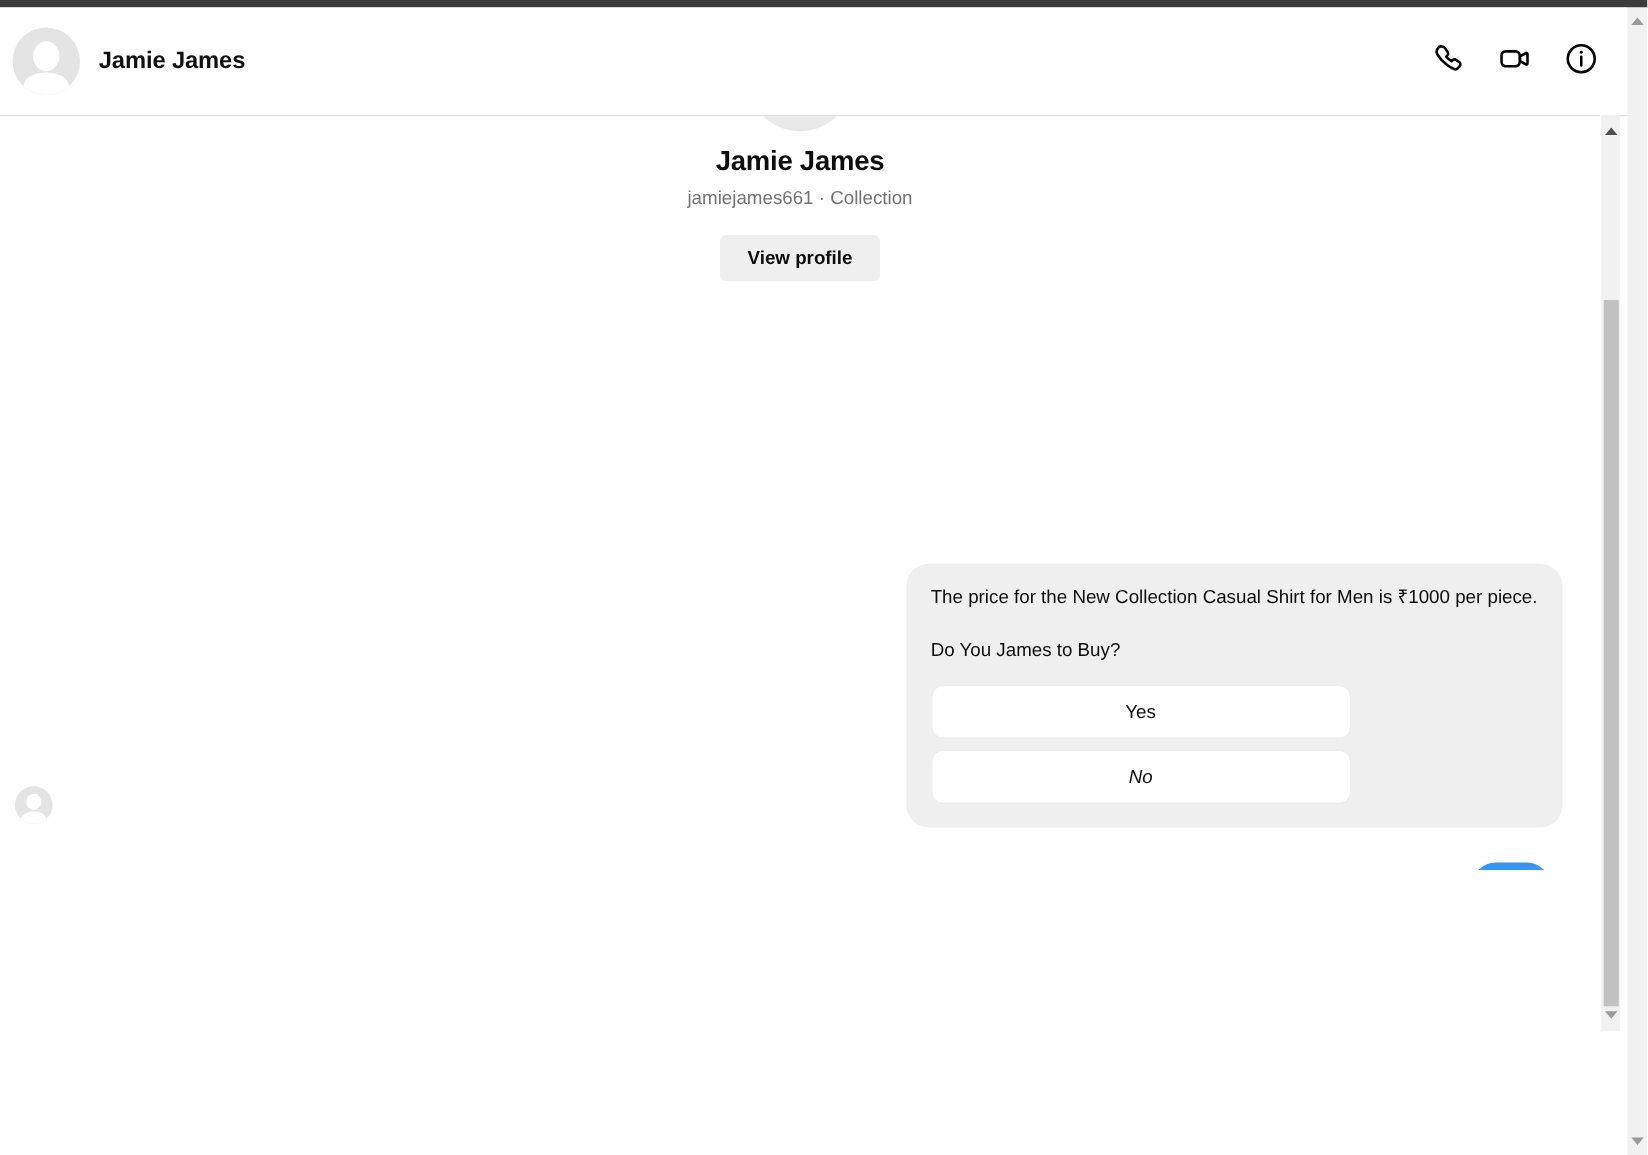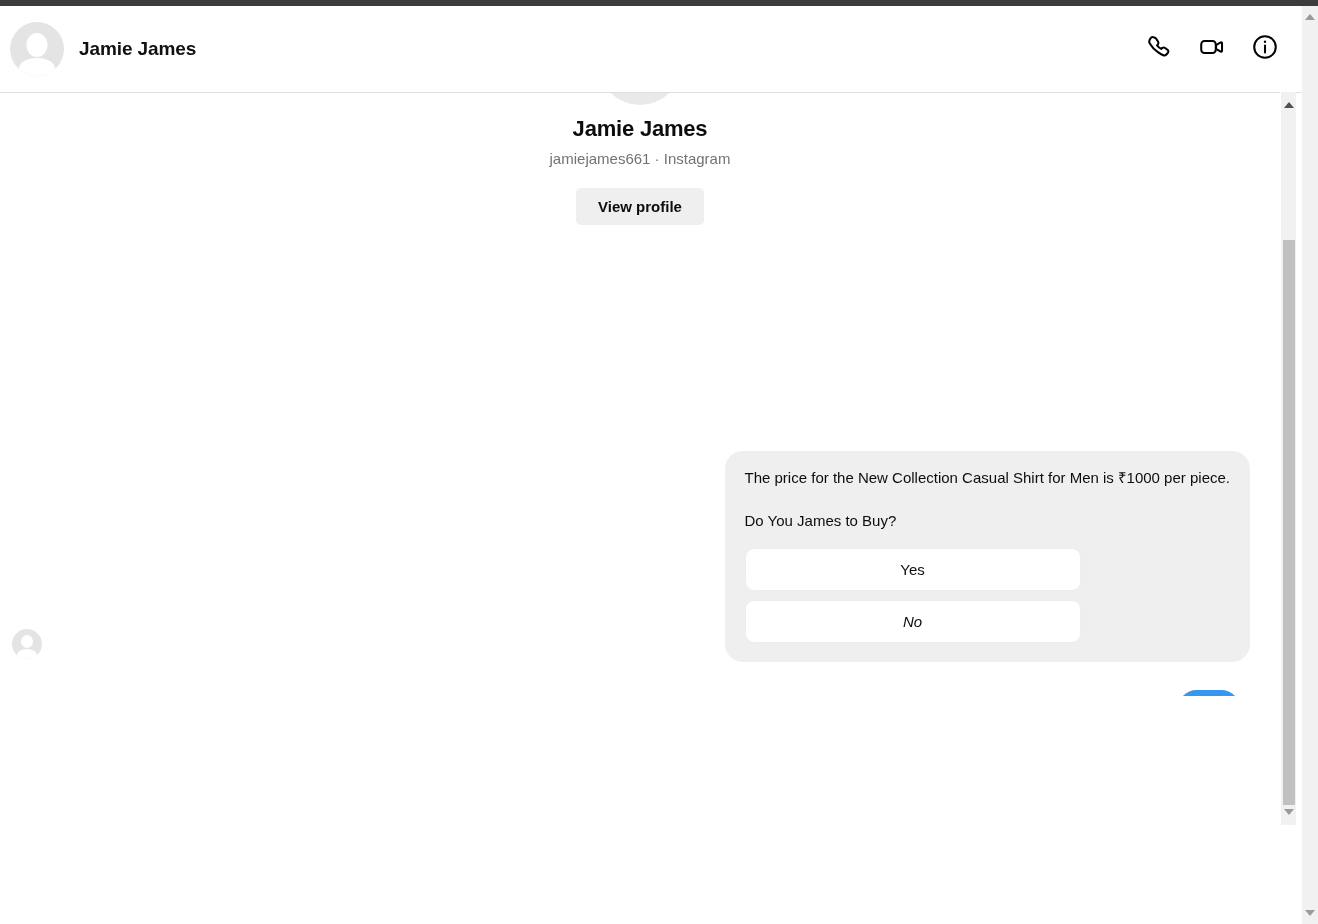--- a/index.html
+++ b/index.html
@@ -356,21 +356,21 @@
           </span>
         </div>
       </div>
     </div>
 
     <div class="chat-area">
 
       <div class="profile-intro">
         <div class="profile-big-avatar"></div>
         <div class="profile-name">Jamie James</div>
-        <div class="profile-sub">jamiejames661 · Instagram</div>
+        <div class="profile-sub">jamiejames661 · Collection</div>
         <button class="view-profile-btn">View profile</button>
       </div>
 
       <div class="messages">
 
         <div class="msg-row incoming" style="margin-top:226px;">
           <div class="avatar avatar-small">
             <div class="head"></div>
             <div class="body"></div>
           </div>

